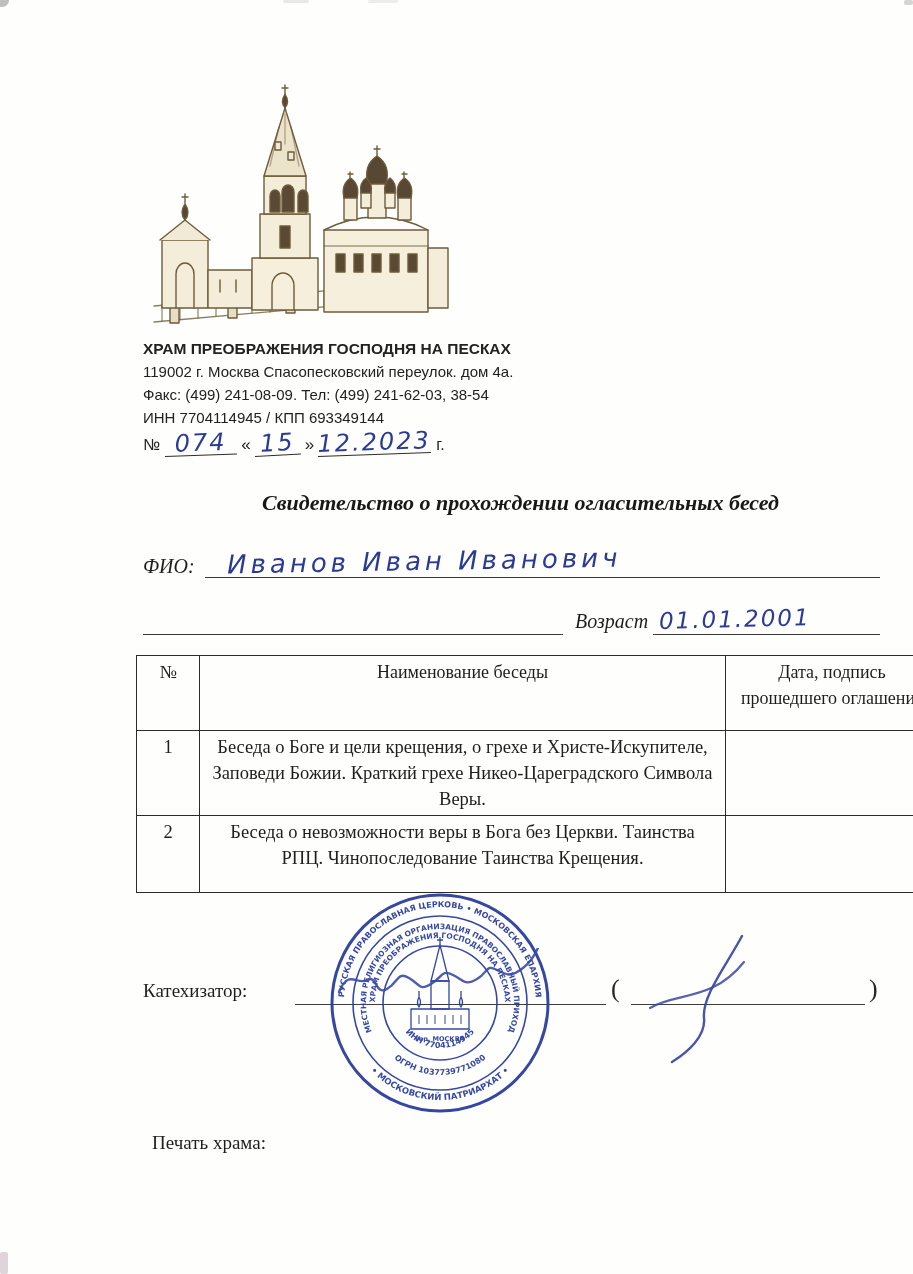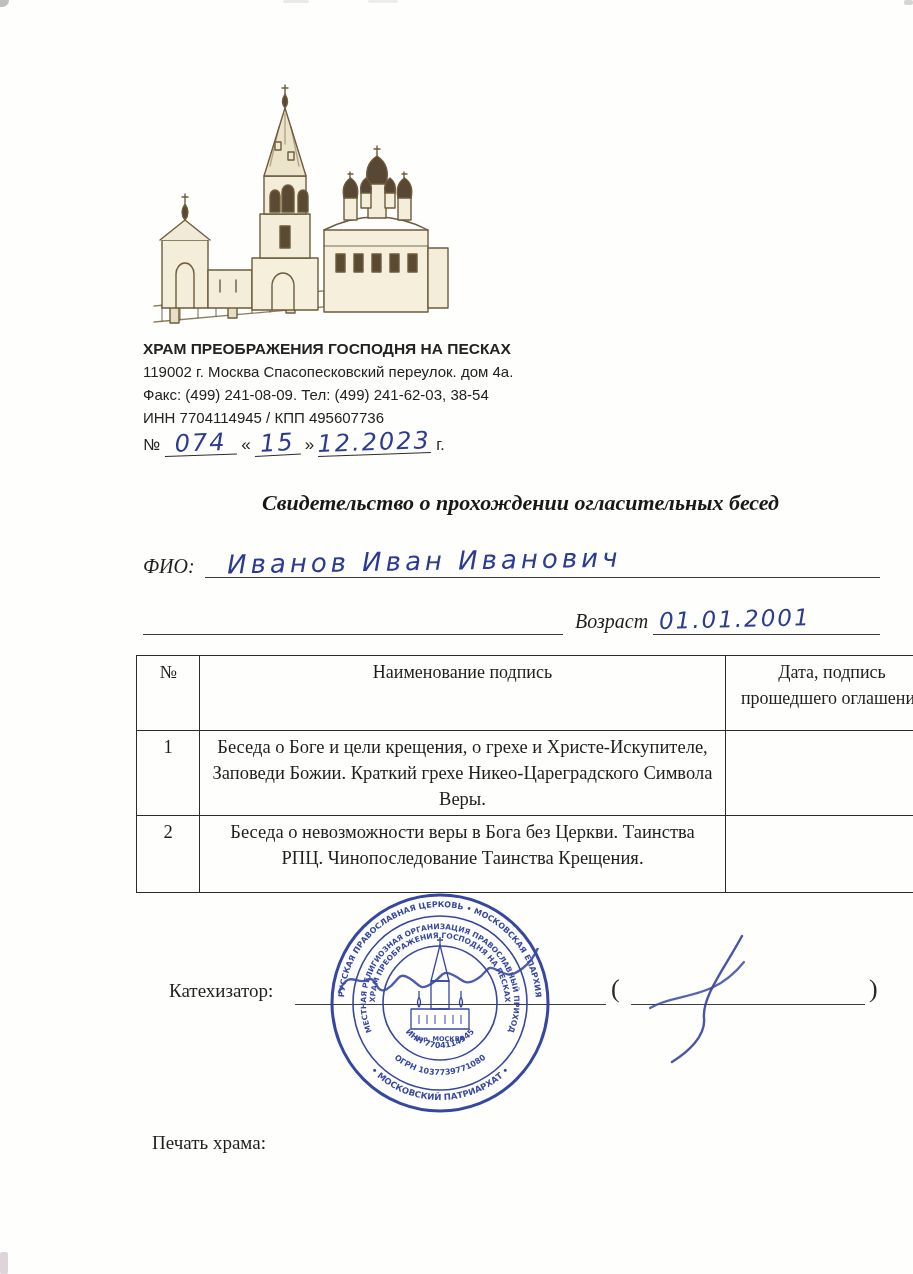--- a/index.html
+++ b/index.html
@@ -39,21 +39,21 @@
               table-layout:fixed;font-size:18.5px;}
   table.talks td{border:1.6px solid #2b2b28;vertical-align:top;text-align:center;
                  padding:3px 8px;line-height:26px;}
   table.talks .c-num{width:46px;}
   table.talks .c-topic{width:509px;}
   table.talks .c-date{width:196px;}
   tr.hdr td{height:68px;font-size:18px;}
   tr.r1 td{height:72px;}
   tr.r2 td{height:70px;}
   
-  .cat-label{left:143px;top:980px;font-size:19px;margin-left:26px;}
+  .cat-label{left:143px;top:980px;font-size:19px;}
   .uline{border-bottom:1.5px solid #3d3d3a;height:0;}
   .cat-line{left:295px;top:1004px;width:311px;z-index:1;}
   .paren{top:974px;font-size:26px;color:#2a2a28;z-index:1;}
   .paren-open{left:611px;}
   .paren-close{left:869px;}
   .paren-line{left:631px;top:1004px;width:234px;z-index:1;}
   .seal-label{left:152px;top:1132px;font-size:19px;}
   
   .church-svg{left:140px;top:82px;width:320px;height:250px;}
   .stamp-svg{left:327px;top:893px;width:226px;height:222px;z-index:2;opacity:.95;}
@@ -134,21 +134,21 @@
     <path d="M221,111 q-2,-10 5,-15 q7,5 5,15 z" fill="#574733"></path>
     <rect x="245" y="110" width="10" height="16" fill="#f3edda"></rect>
     <path d="M245,111 q-2,-10 5,-15 q7,5 5,15 z" fill="#574733"></path>
   </g>
 </svg>
 
 <div class="abs org-block">
   <div class="org-name">ХРАМ ПРЕОБРАЖЕНИЯ ГОСПОДНЯ НА ПЕСКАХ</div>
   <div>119002 г. Москва Спасопесковский переулок. дом 4а.</div>
   <div>Факс: (499) 241-08-09. Тел: (499) 241-62-03, 38-54</div>
-  <div>ИНН 7704114945 / КПП 495607736</div>
+  <div>ИНН 7704114945 / КПП 693349144</div>
   <div class="num-row">
     <span class="plain">№</span>
     <span class="hw hw-seg" style="min-width:72px;transform:rotate(-2deg);">074</span>
     <span class="q">«</span>
     <span class="hw hw-seg" style="min-width:46px;transform:rotate(-3deg);">15</span>
     <span class="q">»</span>
     <span class="hw hw-seg" style="min-width:112px;transform:rotate(-2deg);">12.2023</span>
     <span class="plain" style="margin-left:5px;">г.</span>
   </div>
 </div>
@@ -167,21 +167,21 @@
   <span class="label-it">Возраст</span>
   <span class="wline age-line">
     <span class="hw age-hw">01.01.2001</span>
   </span>
 </div>
 
 <table class="talks">
   <tbody>
       <tr class="hdr">
     <td class="c-num">№</td>
-    <td class="c-topic">Наименование подпись</td>
+    <td class="c-topic">Наименование беседы</td>
     <td class="c-date">Дата, подпись прошедшего оглашение</td>
   </tr>
   <tr class="r1">
     <td>1</td>
     <td>Беседа о Боге и цели крещения, о грехе и Христе-Искупителе, Заповеди Божии. Краткий грехе Никео-Цареградского Символа Веры.</td>
     <td></td>
   </tr>
   <tr class="r2">
     <td>2</td>
     <td>Беседа о невозможности веры в Бога без Церкви. Таинства РПЦ. Чинопоследование Таинства Крещения.</td>

